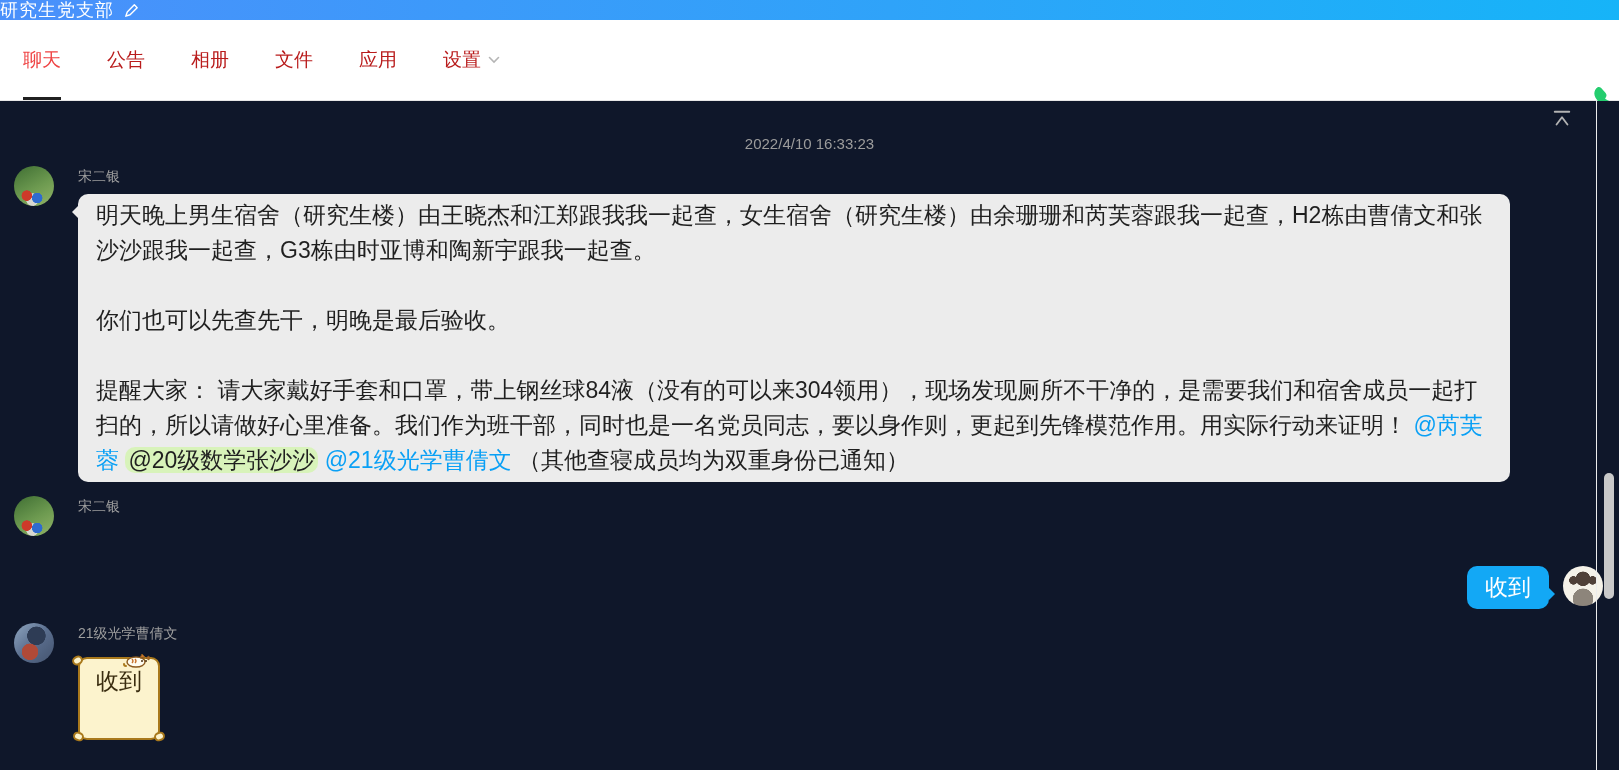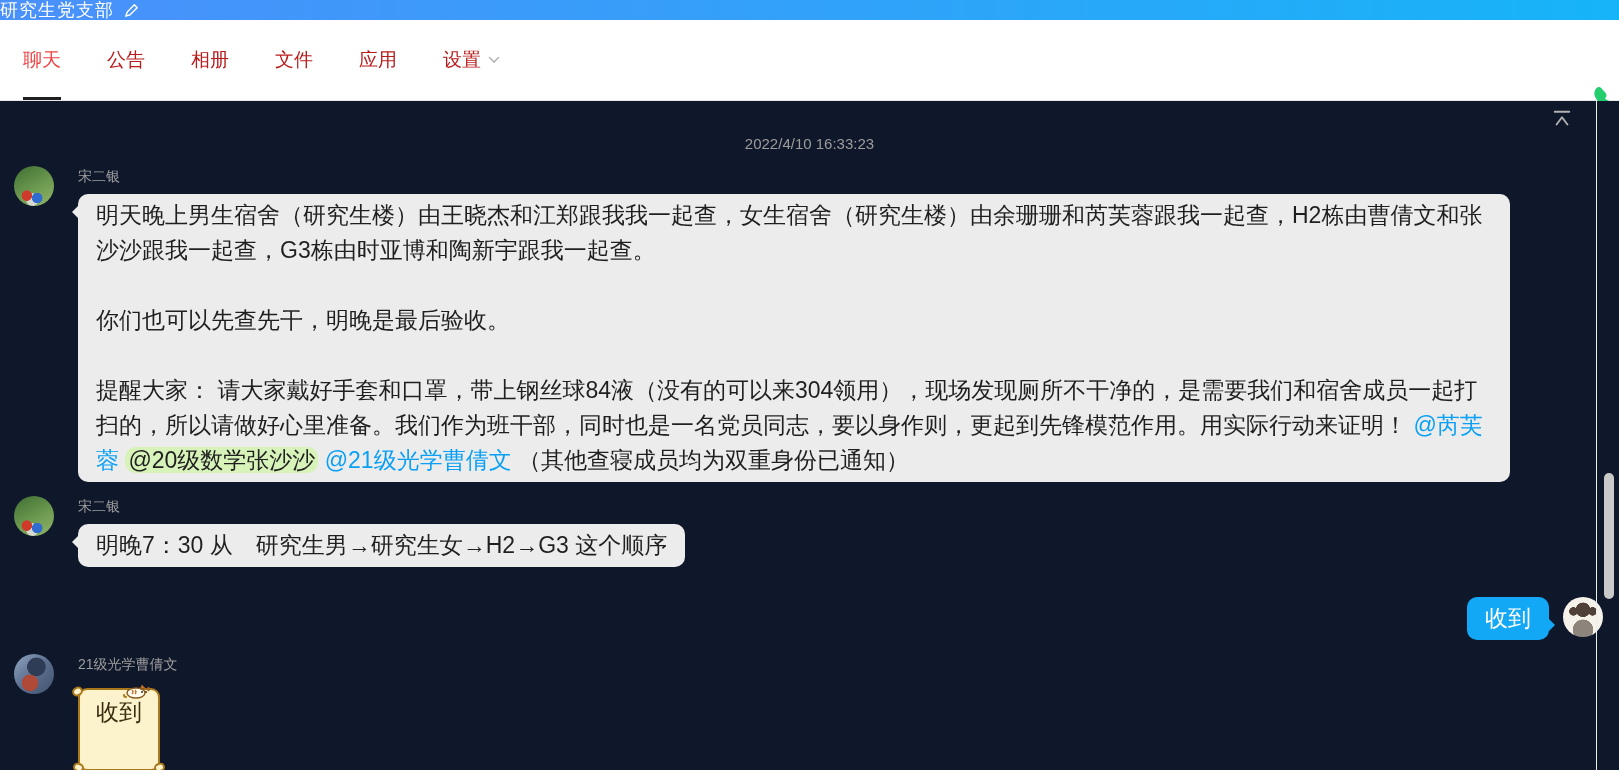--- a/index.html
+++ b/index.html
@@ -123,21 +123,21 @@
 
   <div class="timestamp">2022/4/10 16:33:23</div>
 
   <div class="msg-list" id="messages">
       <div class="msg-row left">
         <div class="avatar avatar--scenery-photo"></div>
         <div class="msg-body"><div class="sender">宋二银</div><div class="bubble bubble--gray"><p><span class="seg-text">明天晚上男生宿舍（研究生楼）由王晓杰和江郑跟我我一起查，女生宿舍（研究生楼）由余珊珊和芮芙蓉跟我一起查，H2栋由曹倩文和张沙沙跟我一起查，G3栋由时亚博和陶新宇跟我一起查。</span></p><p><span class="seg-text">你们也可以先查先干，明晚是最后验收。</span></p><p><span class="seg-text">提醒大家： 请大家戴好手套和口罩，带上钢丝球84液（没有的可以来304领用），现场发现厕所不干净的，是需要我们和宿舍成员一起打扫的，所以请做好心里准备。我们作为班干部，同时也是一名党员同志，要以身作则，更起到先锋模范作用。用实际行动来证明！ </span><span class="seg-mention">@芮芙蓉</span><span class="seg-text"> </span><span class="seg-mention_highlight">@20级数学张沙沙</span><span class="seg-text"> </span><span class="seg-mention">@21级光学曹倩文</span><span class="seg-text"> （其他查寝成员均为双重身份已通知）</span></p></div></div>
       </div>
       <div class="msg-row left">
         <div class="avatar avatar--scenery-photo"></div>
-        <div class="msg-body"><div class="sender">宋二银</div><div class="bubble bubble--gray"><p><span class="seg-text">明晚7：30 从　研究生男→研究生女→H2→G3 这个顺序</span></p></div></div>
+        <div class="msg-body"><div class="sender">宋二银</div></div>
       </div>
       <div class="msg-row right">
         <div class="bubble bubble--blue">
           <p><span class="seg-text">收到</span></p>
         </div>
         <div class="avatar avatar--sketch-girl"></div>
       </div>
       <div class="msg-row left">
         <div class="avatar avatar--anime-girl"></div>
         <div class="msg-body"><div class="sender">21级光学曹倩文</div><div class="bubble bubble--fancy"><p><span class="seg-text">收到</span></p><i class="nub nub--tl"></i><i class="nub nub--bl"></i><i class="nub nub--br"></i><span class="cat-deco"><svg width="30" height="15" viewBox="0 0 30 15">

